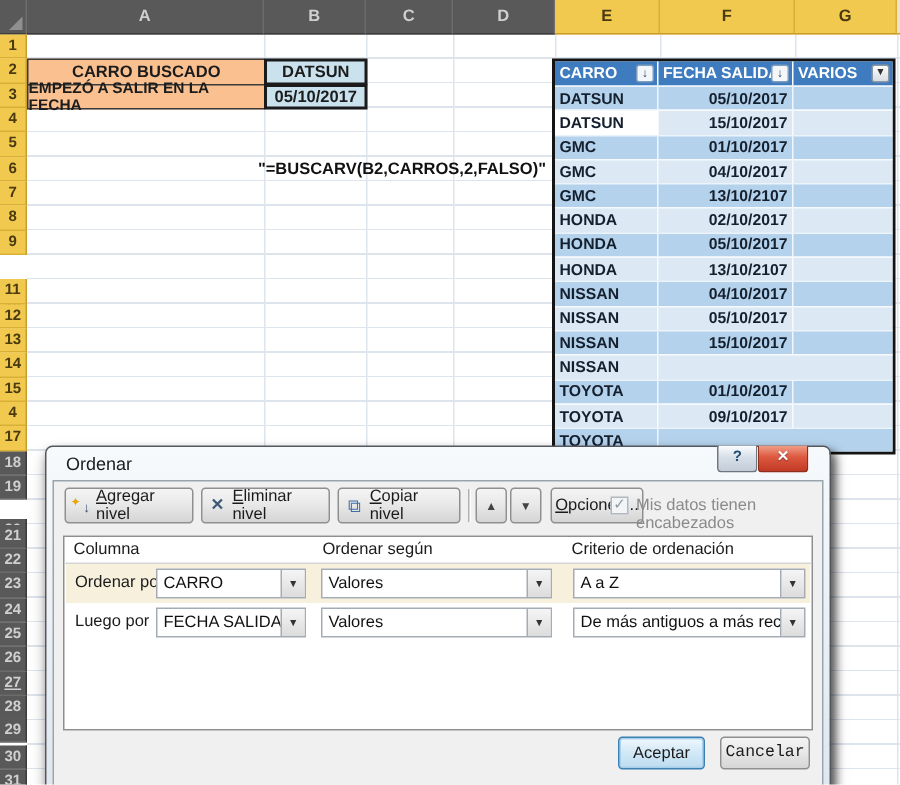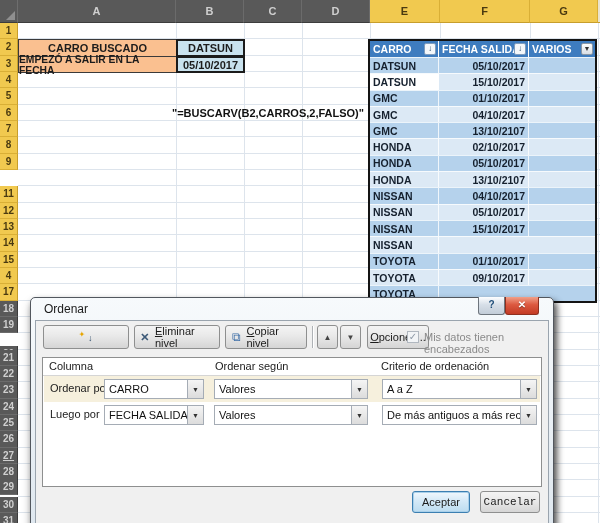--- a/index.html
+++ b/index.html
@@ -262,20 +262,21 @@
     <div class="cap-btn cap-help">?</div>
     <div class="cap-btn cap-close">✕</div>
 
     <div class="dlg-body">
 
       <div class="tbtn" style="left:7px;width:86px;">
         <span class="ico ico-add">
           <span class="star">✦</span>
             <span class="arr">↓</span>
         </span>
+        <span><span class="u">A</span><span>gregar nivel</span></span>
       </div>
       <div class="tbtn" style="left:98px;width:86px;">
         <span class="ico ico-x">✕</span>
         <span><span class="u">E</span><span>liminar nivel</span></span>
       </div>
       <div class="tbtn" style="left:189px;width:82px;">
         <span class="ico ico-copy">⧉</span>
         <span><span class="u">C</span><span>opiar nivel</span></span>
       </div>
       <div class="tsep" style="left:276px;"></div>

